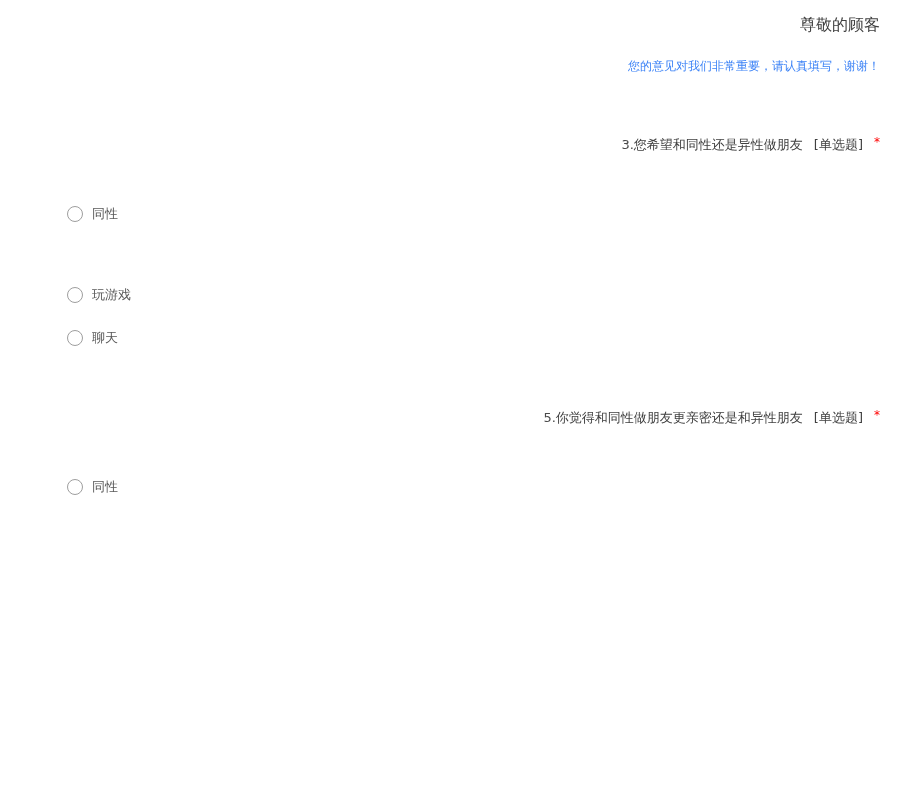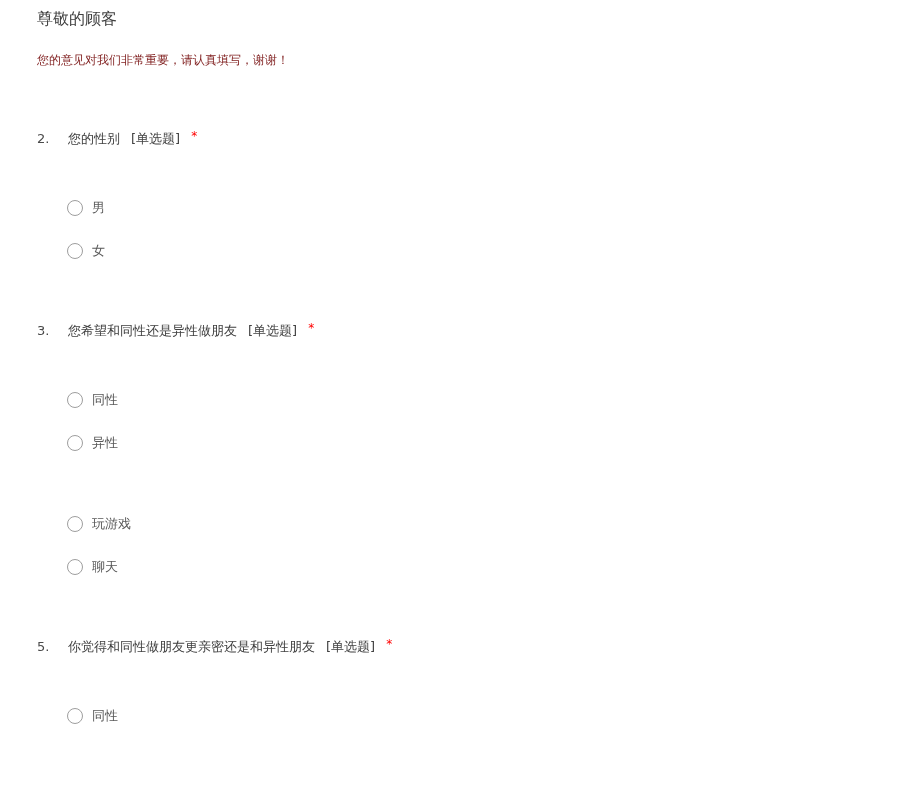--- a/index.html
+++ b/index.html
@@ -5,34 +5,35 @@
   html, body {
     margin: 0;
     padding: 0;
     width: 900px;
     height: 800px;
     overflow: hidden;
     background: #ffffff;
     font-family: "DejaVu Sans", "Liberation Sans", sans-serif;
   }
   .survey {
-    padding: 11px 20px 0 37px;
+    padding: 17px 20px 0 37px;
+    text-align: right;
   }
   .survey-title {
     margin: 0;
     font-size: 16px;
     line-height: 16px;
     font-weight: 400;
     color: #404040;
   }
   .survey-greeting {
     margin: 26px 0 0 0;
     font-size: 12px;
     line-height: 14px;
-    color: #7f1d1d;
+    color: #3b82f6;
   }
   .question-list {
     margin: 0;
   }
   .question {
     margin-top: 65px;
   }
   .question + .question {
   }
   .q-title {
@@ -86,45 +87,26 @@
 </style>
 </head>
 <body>
 
 <div class="survey">
   <h1 class="survey-title">尊敬的顾客</h1>
   <p class="survey-greeting">您的意见对我们非常重要，请认真填写，谢谢！</p>
   <div id="questions" class="question-list">
       <section class="question">
     <div class="q-title">
-      <span class="q-num">2.</span><span class="q-text">您的性别</span><span class="q-type">[单选题]</span><span class="q-required">*</span>
-    </div>
-    <div class="options">
-          <label class="option">
-    <span class="radio"></span>
-    <span class="opt-label">男</span>
-  </label>
-          <label class="option">
-    <span class="radio"></span>
-    <span class="opt-label">女</span>
-  </label>
-        </div>
-  </section>
-      <section class="question">
-    <div class="q-title">
       <span class="q-num">3.</span><span class="q-text">您希望和同性还是异性做朋友</span><span class="q-type">[单选题]</span><span class="q-required">*</span>
     </div>
     <div class="options">
           <label class="option">
     <span class="radio"></span>
     <span class="opt-label">同性</span>
-  </label>
-          <label class="option">
-    <span class="radio"></span>
-    <span class="opt-label">异性</span>
   </label>
         </div>
   </section>
       <section class="question">
     <div class="options">
           <label class="option">
     <span class="radio"></span>
     <span class="opt-label">玩游戏</span>
   </label>
           <label class="option">

